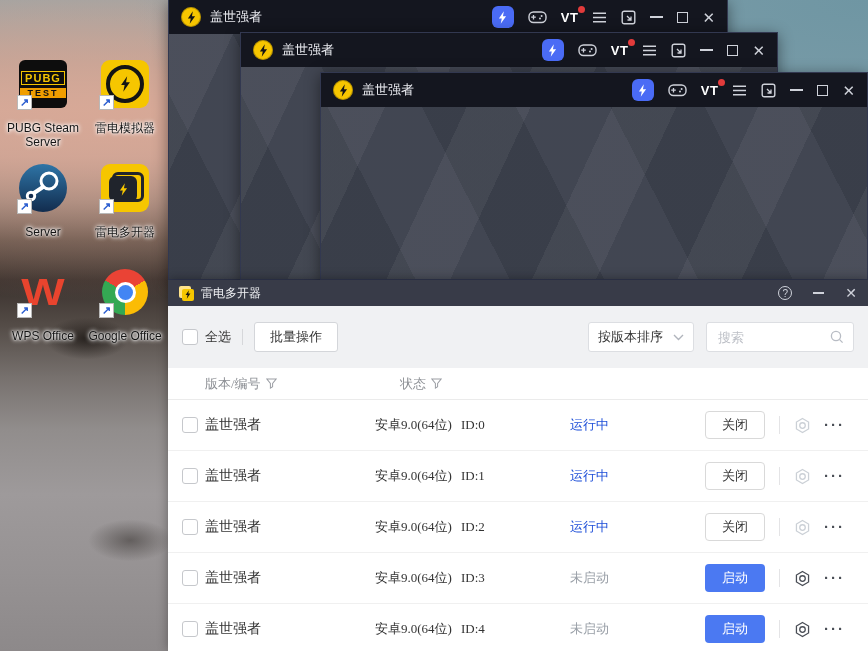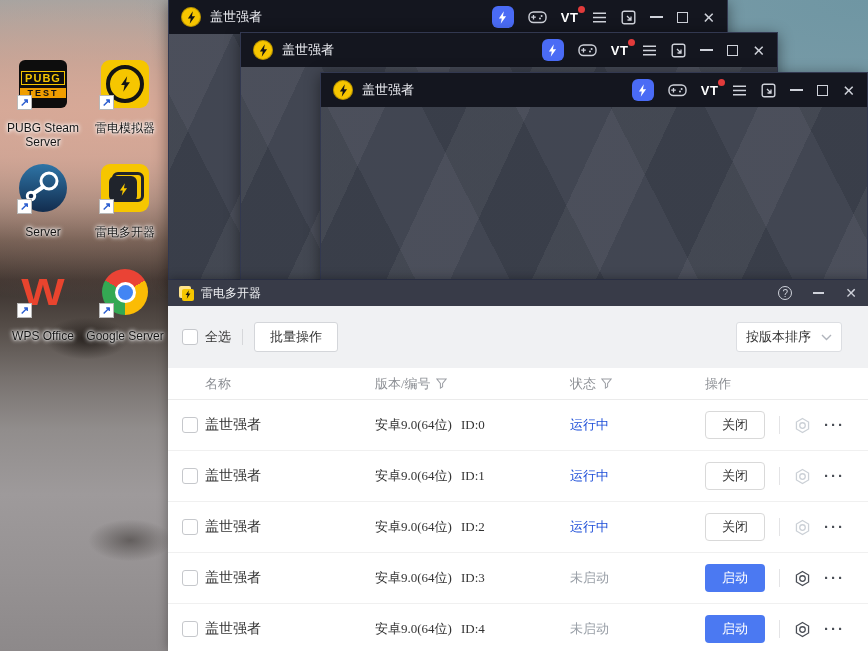--- a/index.html
+++ b/index.html
@@ -190,21 +190,21 @@
     </div>
     <div class="dicon">
       <div class="art">
         <div class="chrome">
           <div class="chrome-w">
               <div class="chrome-b"></div>
             </div>
         </div>
         <div class="shortcut">↗</div>
       </div>
-      <div class="lbl">Google Server</div>
+      <div class="lbl">Google Office</div>
     </div>
   </div>
 
   <div class="emu win1">
     <div class="emu-tb">
       <div class="emu-logo">
         <svg width="9" height="13" viewBox="0 0 10 14">
             <path d="M6.5 0L1 8h3.2L3 14l6-8.5H5.5z" fill="#141414"></path>
           </svg>
       </div>
@@ -362,40 +362,45 @@
       <span class="selall">全选</span>
       <span class="vdiv"></span>
       <button class="batch-btn">批量操作</button>
       <span class="tspace"></span>
       <div class="sort-dd">
         <span>按版本排序</span>
         <svg width="11" height="7" viewBox="0 0 11 7">
             <path d="M1 1l4.5 4.5L10 1" stroke="#b0b4bc" stroke-width="1.4" fill="none"></path>
           </svg>
       </div>
+      <div class="search">
+        <input placeholder="搜索" style="">
+        <svg width="14" height="14" viewBox="0 0 14 14">
+            <circle cx="6" cy="6" r="4.6" stroke="#b8bcc4" stroke-width="1.3" fill="none"></circle>
+            <path d="M9.6 9.6l3 3" stroke="#b8bcc4" stroke-width="1.3"></path>
+          </svg>
+      </div>
     </div>
 
     <div class="thead">
       <div class="c-check">
           <span class="checkbox"></span>
         </div>
-      <div class="c-name">名称</div>
       <div class="c-ver">
         <span>版本/编号</span>
         <svg width="11" height="11" viewBox="0 0 12 12">
             <path d="M1 1.2h10L7.2 6v3.6l-2.4 1.4V6L1 1.2z" fill="none" stroke="#9b9ea4" stroke-width="1.1"></path>
           </svg>
       </div>
       <div class="c-status">
         <span>状态</span>
         <svg width="11" height="11" viewBox="0 0 12 12">
             <path d="M1 1.2h10L7.2 6v3.6l-2.4 1.4V6L1 1.2z" fill="none" stroke="#9b9ea4" stroke-width="1.1"></path>
           </svg>
       </div>
-      <div class="c-act">操作</div>
     </div>
 
     <div class="row">
       <div class="c-check">
           <span class="checkbox"></span>
         </div>
       <div class="c-name">盖世强者</div>
       <div class="c-ver">
         <span>安卓9.0(64位)</span>
         <span>ID:0</span>

